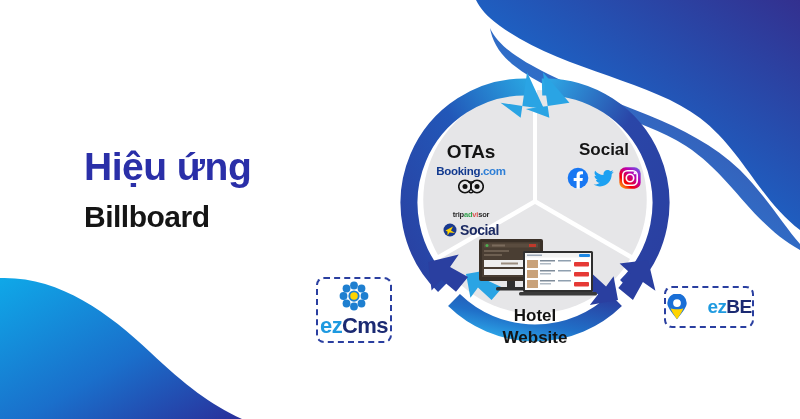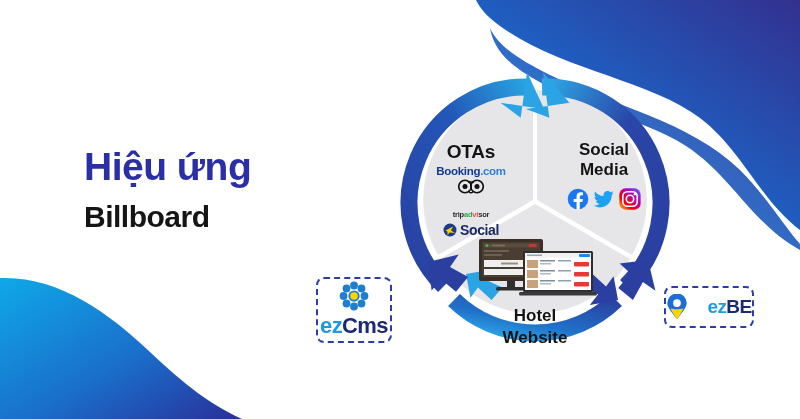--- a/index.html
+++ b/index.html
@@ -286,21 +286,20 @@
       <svg width="14" height="14" viewBox="0 0 28 28">
         <circle cx="14" cy="14" r="13" fill="#1a3a8f"></circle>
         <path d="M 5 15 L 20 7 L 16 15 L 24 20 L 13 19 L 9 25 L 9 17 Z" fill="#ffd200"></path>
       </svg>
       <span class="expedia-text">Social</span>
     </div>
   </div>
 
   <div class="social-block">
     <div class="social-title">Social</div>
-    <div class="social-title">Media</div>
     <div class="social-icons">
       <svg width="22" height="22" viewBox="0 0 32 32">
         <circle cx="16" cy="16" r="15" fill="#1877f2"></circle>
         <path d="M 18.6 31.8 V 20.5 h 3.8 l 0.7 -4.6 h -4.5 v -2.9 c 0 -1.3 0.6 -2.5 2.7 -2.5 h 2 V 6.5 s -1.8 -0.3 -3.5 -0.3 c -3.6 0 -5.9 2.2 -5.9 6.1 v 3.6 H 9.7 v 4.6 h 4.2 v 11.3 z" fill="#ffffff"></path>
       </svg>
       <svg width="22" height="22" viewBox="0 0 32 32">
         <path d="M 30 7 c -1 0.5 -2.2 0.8 -3.4 1 c 1.2 -0.8 2.1 -1.9 2.6 -3.3 c -1.1 0.7 -2.4 1.2 -3.8 1.5 c -1.1 -1.2 -2.6 -1.9 -4.3 -1.9 c -3.3 0 -5.9 2.7 -5.9 6 c 0 0.5 0 0.9 0.1 1.3 C 10.4 11.4 6 9 3.1 5.3 c -0.5 0.9 -0.8 2 -0.8 3.1 c 0 2.1 1 3.9 2.6 5 c -1 0 -1.9 -0.3 -2.7 -0.7 v 0.1 c 0 2.9 2 5.3 4.7 5.9 c -0.5 0.1 -1 0.2 -1.6 0.2 c -0.4 0 -0.8 0 -1.1 -0.1 c 0.8 2.4 3 4.1 5.6 4.2 c -2 1.6 -4.6 2.6 -7.4 2.6 c -0.5 0 -1 0 -1.4 -0.1 c 2.6 1.7 5.8 2.7 9.2 2.7 c 11 0 17 -9.2 17 -17.2 v -0.8 c 1.2 -0.8 2.2 -1.9 3 -3.2 z" fill="#1da1f2"></path>
       </svg>
       <svg width="22" height="22" viewBox="0 0 32 32">
         <defs>

